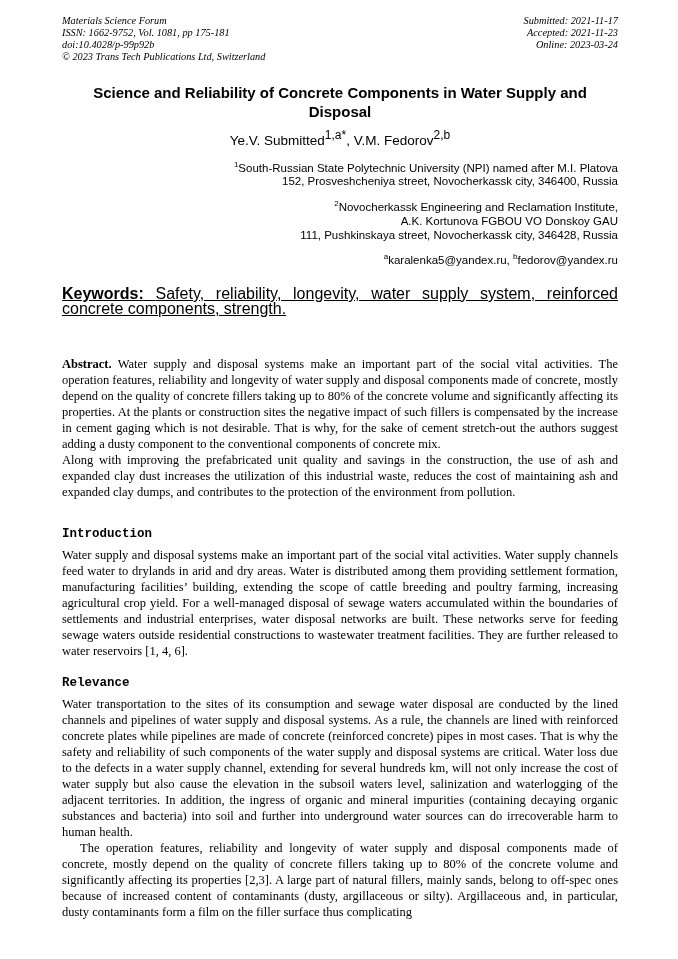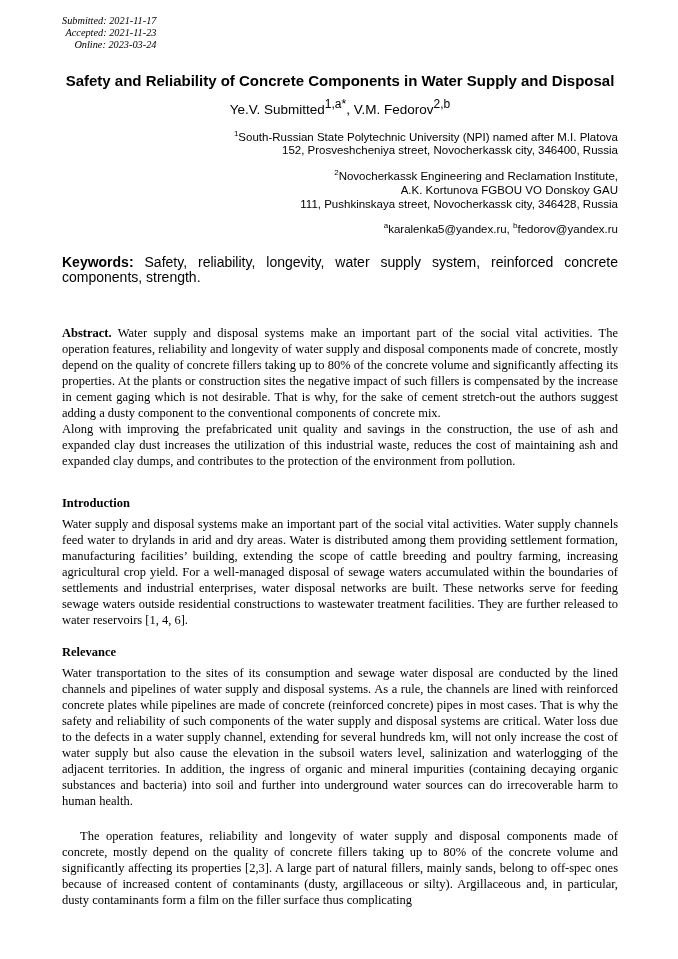--- a/index.html
+++ b/index.html
@@ -57,57 +57,64 @@
     margin: 8px 0 0 0;
     font-family: "Liberation Sans", sans-serif;
     font-size: 11.5px;
     line-height: 14px;
     text-align: right;
   }
   
   .keywords {
     margin: 19px 0 0 0;
     font-family: "Liberation Sans", sans-serif;
-    font-size: 14px;
+    font-size: 16px;
     line-height: 15px;
     text-align: justify;
+    text-decoration: underline;
   }
   
   .body-text {
     margin: 0;
     font-family: "Liberation Serif", serif;
     font-size: 12.5px;
     line-height: 16px;
     text-align: justify;
   }
   .abstract { margin-top: 40px; }
-  .indent { text-indent: 18px; margin-top: 19px; }
+  .indent { text-indent: 18px; }
   .section-heading {
     margin: 16px 0 5px 0;
-    font-family: Liberation Serif, serif;
+    font-family: Liberation Mono, monospace;
     font-weight: bold;
     font-size: 12.5px;
     line-height: 16px;
   }
   [data-name="section-heading-introduction"] { margin-top: 26px; }
 </style>
 </head>
 <body>
 
 <div class="page" data-name="paper-page">
 
   <div class="journal-header" data-name="journal-header">
+    <div class="header-left" data-name="journal-header-left">
+      <div data-name="journal-name">Materials Science Forum</div>
+      <div data-name="issn-volume-line">ISSN: 1662-9752, Vol. 1081, pp 175-181</div>
+      <div data-name="doi-line">doi:10.4028/p-99p92b</div>
+      <div data-name="copyright-line">© 2023 Trans Tech Publications Ltd, Switzerland</div>
+    </div>
     <div class="header-right" data-name="journal-header-right">
       <div data-name="submitted-date">Submitted: 2021-11-17</div>
       <div data-name="accepted-date">Accepted: 2021-11-23</div>
       <div data-name="online-date">Online: 2023-03-24</div>
     </div>
   </div>
 
-  <h1 class="paper-title" data-name="paper-title">Safety and Reliability of Concrete Components in Water Supply and Disposal</h1>
+  <h1 class="paper-title" data-name="paper-title">Science and Reliability of Concrete Components in Water Supply and Disposal</h1>
 
   <div class="authors" data-name="authors-line"><span data-name="author-1-name">Ye.V. Submitted</span><sup data-name="author-1-superscript">1,a*</sup><span data-name="author-separator">, </span><span data-name="author-2-name">V.M. Fedorov</span><sup data-name="author-2-superscript">2,b</sup></div>
 
   <p class="affil" data-name="affiliation-1">
     <span class="affil-line" data-name="affiliation-1-line-1"><sup data-name="affiliation-1-superscript">1</sup><span data-name="affiliation-1-text">South-Russian State Polytechnic University (NPI) named after M.I. Platova</span></span>
     <span class="affil-line" data-name="affiliation-1-line-2">152, Prosveshcheniya street, Novocherkassk city, 346400, Russia</span>
   </p>
 
   <p class="affil" data-name="affiliation-2">
     <span class="affil-line" data-name="affiliation-2-line-1"><sup data-name="affiliation-2-superscript">2</sup><span data-name="affiliation-2-text">Novocherkassk Engineering and Reclamation Institute,</span></span>

